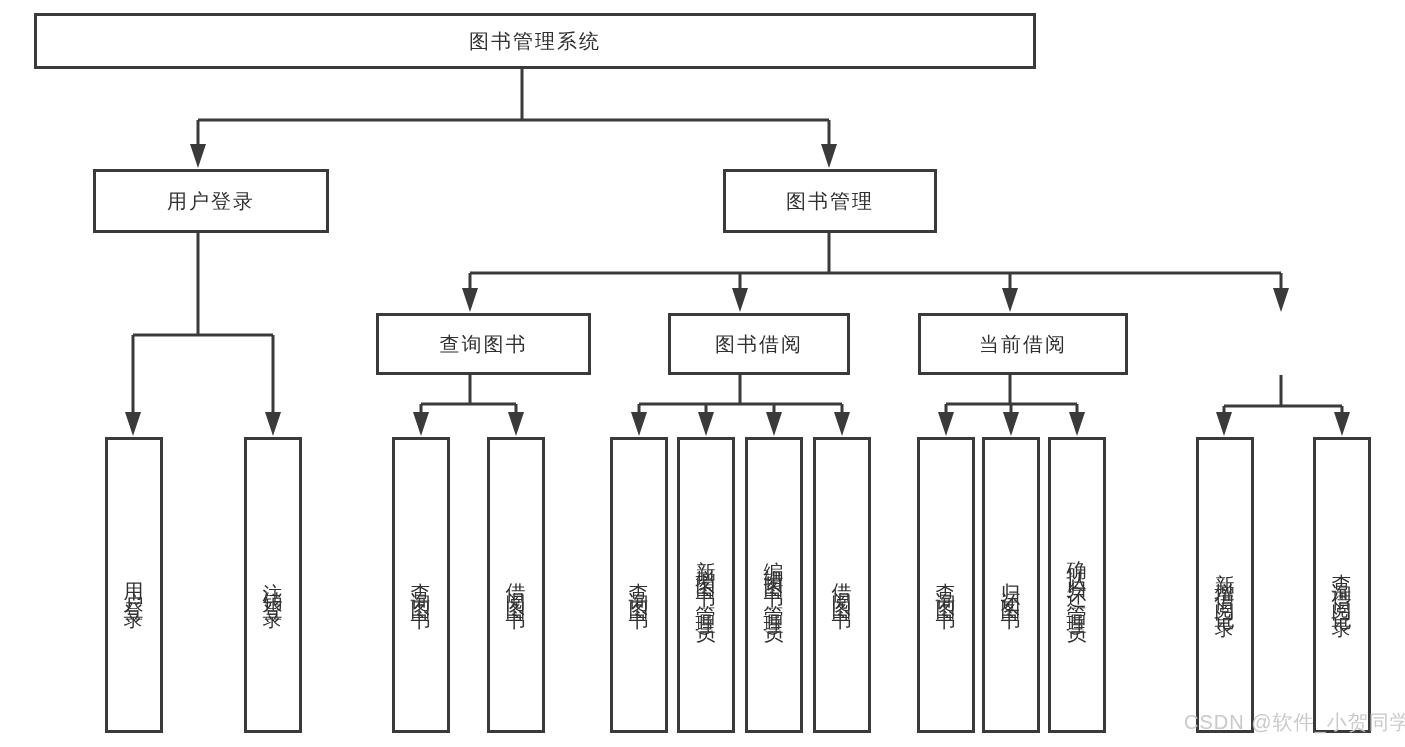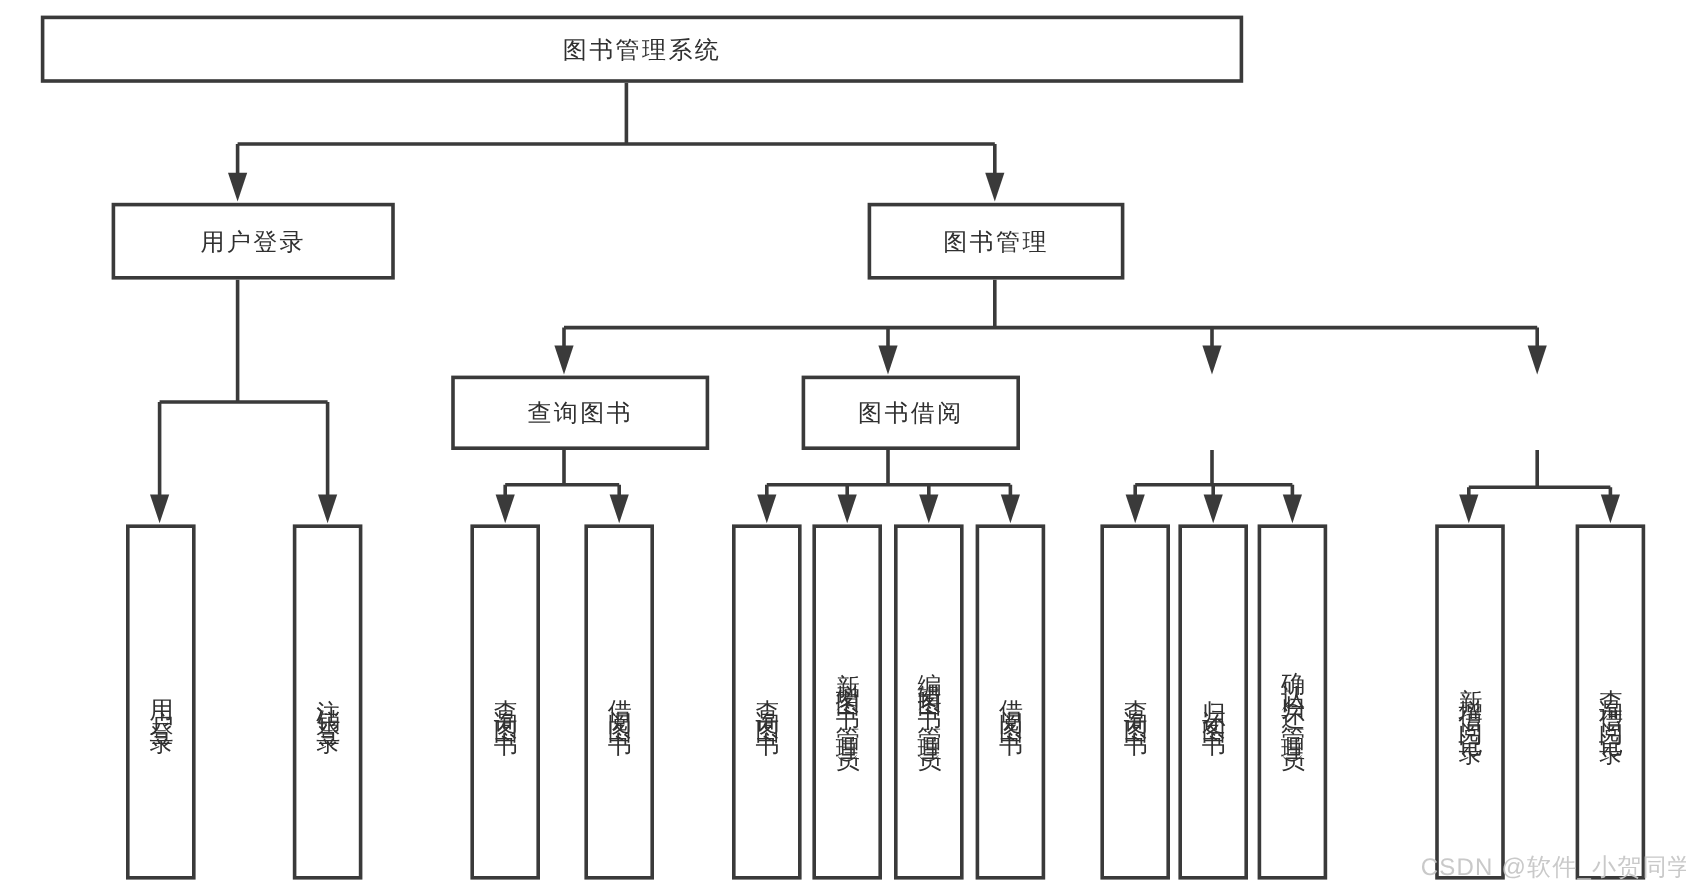--- a/index.html
+++ b/index.html
@@ -116,20 +116,23 @@
   <div class="node h lvl2" style="left:710px;width:214px">
     <span>图书管理</span>
   </div>
 
   <div class="node h lvl3" style="left:363px;width:215px">
     <span>查询图书</span>
   </div>
   <div class="node h lvl3" style="left:655px;width:182px">
     <span>图书借阅</span>
   </div>
+  <div class="node h lvl3" style="left:905px;width:210px">
+    <span>当前借阅</span>
+  </div>
 
   <div class="node leaf" style="left:105px">
     <span class="vtext">用户登录</span>
   </div>
   <div class="node leaf" style="left:244px">
     <span class="vtext">注销登录</span>
   </div>
   <div class="node leaf" style="left:392px">
     <span class="vtext">查询图书</span>
   </div>

